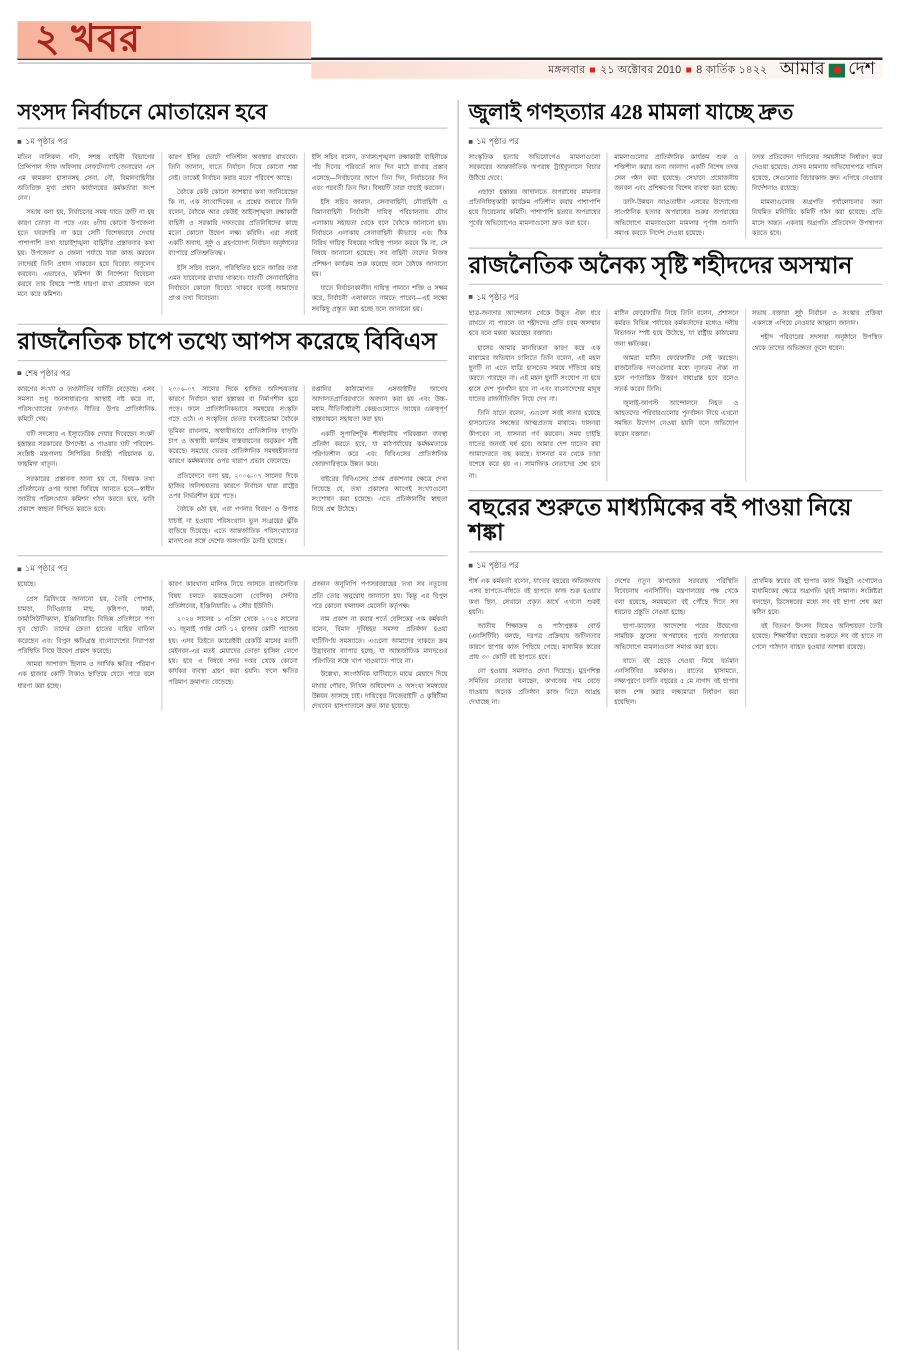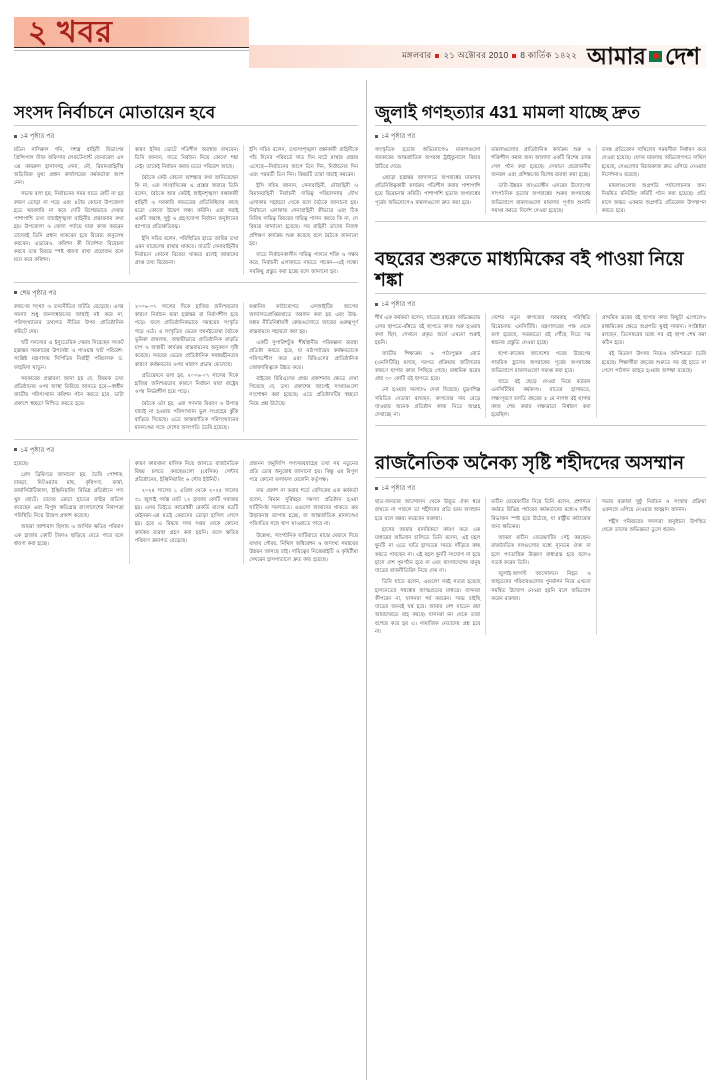--- a/index.html
+++ b/index.html
@@ -33,21 +33,21 @@
     box-sizing:border-box;gap:10px;margin-top:48px;
   }
   .mast-date{
     font-size:8.5px;color:#3a3a3a;letter-spacing:.2px;white-space:nowrap;
     display:flex;align-items:center;gap:4px;
   }
   .datesep{display:inline-block;width:4px;height:4px;background:#d8261c;}
   .logo{
     display:flex;align-items:center;gap:3px;
     font-family:"Liberation Serif","DejaVu Serif",serif;
-    font-size:23px;font-weight:700;color:#111;line-height:1;white-space:nowrap;
+    font-size:14px;font-weight:400;color:#111;line-height:1;white-space:nowrap;
   }
   .flagbox{
     width:13px;height:11px;background:#0a7a4b;display:inline-block;position:relative;
   }
   .flagbox:after{
     content:"";position:absolute;left:4px;top:2.5px;width:6px;height:6px;
     background:#d8261c;border-radius:50%;
   }
   .mast-rule{height:2px;background:#2b2b2b;margin:0 14px 0 14px;}
   .mast-rule-thin{height:1px;background:#b9b9b9;margin:2px 14px 0 14px;}
@@ -58,26 +58,25 @@
     display:flex;
   }
   .half{display:flex;flex-direction:column;box-sizing:border-box;}
   .half-left{width:352px;padding-right:8px;}
   .vdivide{width:1px;background:#bdbdbd;margin:0 0px;}
   .half-right{flex:1;padding-left:8px;}
 
   
   .article{margin-bottom:7px;}
   .headline{
-    font-family:Liberation Sans, sans-serif;
+    font-family:Liberation Serif, serif;
     font-weight:700;color:#111;
     line-height:1.12;letter-spacing:.1px;
     padding-bottom:3px;margin-bottom:4px;
     border-bottom:1px solid #c9c9c9;
-    margin-top:23px;
   }
   .h-xl{font-size:18.5px;}
   .h-lg{font-size:17px;}
   .byline{
     font-size:6.6px;color:#444;margin:0 0 3px 0;
     display:flex;align-items:center;gap:3px;white-space:nowrap;
   }
   .bl-sq{display:inline-block;width:3px;height:3px;background:#555;}
 
   .cols{display:flex;gap:0;}
@@ -153,20 +152,21 @@
           </div>
           <div class="col">
             <p class="ptext">ইসি সচিব বলেন, তথ্যসংশৃঙ্খলা রক্ষাকারী বাহিনীকে পাঁচ দিনের পরিবর্তে সাত দিন মাঠে রাখার প্রস্তাব এসেছে—নির্বাচনের আগে তিন দিন, নির্বাচনের দিন এবং পরবর্তী তিন দিন। বিষয়টি তারা যাচাই করবেন।</p>
             <p class="ptext indent">ইসি সচিব জানান, সেনাবাহিনী, নৌবাহিনী ও বিমানবাহিনী নির্বাচনী দায়িত্ব পরিচালনায় যৌথ এলাকায় সহায়তা থেকে বলে বৈঠকে জানানো হয়। নির্বাচনে এলাকায় সেনাবাহিনী কীভাবে এবং ঠিক নিরিখ দায়িত্ব বিষয়ের দায়িত্ব পালন করবে কি না, সে বিষয়ে জানানো হয়েছে। সব বাহিনী তাদের নিজস্ব প্রশিক্ষণ কার্যক্রম শুরু করেছে বলে বৈঠকে জানানো হয়।</p>
             <p class="ptext indent">যাতে নির্বাচনকালীন দায়িত্ব পালনে শক্তি ও সক্ষম করে, নির্বাচনী এলাকাতে নামতে পারেন—এই লক্ষ্যে সবকিছু প্রস্তুত করা হচ্ছে বলে জানানো হয়।</p>
           </div>
         </div>
       </div>
 
       <div class="article toprule">
+        <div class="headline h-xl">রাজনৈতিক চাপে তথ্যে আপস করেছে বিবিএস</div>
         <div class="byline">
           <span class="bl-sq"></span>
           <span>শেষ পৃষ্ঠার পর</span>
         </div>
         <div class="cols c3">
           <div class="col">
             <p class="ptext">কারণের সংখ্যা ও তথ্যনীতির ঘাটতি বেড়েছে। এসব সমস্যা শুধু জনসাধারণের আস্থাই নষ্ট করে না, পরিসংখ্যানের তথ্যগত নীতির উপর প্রাতিষ্ঠানিক কমিটে দেয়।</p>
             <p class="ptext indent">ঘটি সদস্যের এ ইস্যুতেরিক দেয়ার দিবেছেন সংকট হস্তান্তর সরকারের উপদেষ্টা ও পাওয়ার ঘাট পরিবেশ-সংশ্লিষ্ট মন্ত্রণালয় সিপিডির নির্বাহী পরিচালক ড. ফাহমিদা খাতুন।</p>
             <p class="ptext indent">সরকারের প্রস্তাবনা আনা হয় যে, বিষয়ক তথ্য প্রতিষ্ঠানের ওপর আস্থা ফিরিয়ে আনতে হবে—স্বাধীন জাতীয় পরিসংখ্যান কমিশন গঠন করতে হবে, ডাটা প্রকাশে স্বচ্ছতা নিশ্চিত করতে হবে।</p>
           </div>
@@ -206,37 +206,61 @@
         </div>
       </div>
 
     </div>
 
     <div class="vdivide"></div>
 
     <div class="half half-right">
 
       <div class="article">
-        <div class="headline h-lg">জুলাই গণহত্যার 431 মামলা যাচ্ছে দ্রুত</div>
+        <div class="headline h-lg">জুলাই গণহত্যার 428 মামলা যাচ্ছে দ্রুত</div>
         <div class="byline">
           <span class="bl-sq"></span>
           <span>১ম পৃষ্ঠার পর</span>
         </div>
         <div class="cols c3">
           <div class="col">
             <p class="ptext">সাংস্কৃতিক হত্যার অভিযোগেও মামলাগুলো সরকারের আন্তর্জাতিক অপরাধ ট্রাইব্যুনালে বিচার উঠিয়ে দেবে।</p>
             <p class="ptext indent">এছাড়া হস্তান্তর আদালতে অপরাধের মামলার প্রতিনিধিত্বকারী কার্যক্রম গতিশীল করার পাশাপাশি হয়ে বিবেচনার কমিটি। পাশাপাশি হত্যার অপরাধের পূর্বের অভিযোগেও মামলাগুলো দ্রুত করা হবে।</p>
           </div>
           <div class="col">
             <p class="ptext">মামলাগুলোর প্রাতিষ্ঠানিক কার্যক্রম শুরু ও শক্তিশীল করার জন্য আলাদা একটি বিশেষ তদন্ত সেল গঠন করা হয়েছে। সেখানে প্রয়োজনীয় জনবল এবং প্রশিক্ষণের বিশেষ ব্যবস্থা করা হচ্ছে।</p>
             <p class="ptext indent">ডাটা-উন্নয়ন আওতাধীন এসবের উদ্যোগের সাংগঠনিক হত্যার অপরাধের শুরুর অপরাধের অভিযোগে মামলাগুলো মামলার পূর্ণাঙ্গ শুনানি সমাপ্ত করতে নির্দেশ দেওয়া হয়েছে।</p>
           </div>
           <div class="col">
             <p class="ptext">তদন্ত প্রতিবেদন দাখিলের সময়সীমা নির্ধারণ করে দেওয়া হয়েছে। যেসব মামলায় অভিযোগপত্র দাখিল হয়েছে, সেগুলোর বিচারকাজ দ্রুত এগিয়ে নেওয়ার নির্দেশনাও রয়েছে।</p>
             <p class="ptext indent">মামলাগুলোর অগ্রগতি পর্যালোচনার জন্য নিয়মিত মনিটরিং কমিটি গঠন করা হয়েছে। প্রতি মাসে অন্তত একবার অগ্রগতি প্রতিবেদন উপস্থাপন করতে হবে।</p>
+          </div>
+        </div>
+      </div>
+
+      <div class="article toprule">
+        <div class="headline h-xl">রাজনৈতিক অনৈক্য সৃষ্টি শহীদদের অসম্মান</div>
+        <div class="byline">
+          <span class="bl-sq"></span>
+          <span>১ম পৃষ্ঠার পর</span>
+        </div>
+        <div class="cols c3">
+          <div class="col">
+            <p class="ptext">ছাত্র-জনতার আন্দোলন থেকে উদ্ভূত ঐক্য ধরে রাখতে না পারলে তা শহীদদের প্রতি চরম অসম্মান হবে বলে মন্তব্য করেছেন বক্তারা।</p>
+            <p class="ptext indent">হাসের আমার মানবিকতা কারণ করে এক মাধ্যমের অভিযান চালিতে তিনি বলেন, এই মহল ছুনটি না এতে যাত্রি হাসতেম সময়ে দাঁড়িয়ে কাছ করতে পারছেন না। এই মহল ছুনটি সংযোগ না হয়ে হাসে দেশ পুনর্গঠন হবে না এবং বাংলাদেশের মানুষ যাতের রাজনীতিবিদ নিয়ে দেখ না।</p>
+            <p class="ptext indent">তিনি যাতে বলেন, এগুলো সবই সত্যর হয়েছে হাসনেতের সম্বন্ধের আত্মপ্রত্যয় মাধ্যমে। যাসনরা কীপরেন না, যাসনরা গর্ব করবেন। সময় চাইছি যাতের জনবই ঘর্ষ হবে। আমার দেশ যাতেন রয়া আমাদেরতে বাহ করছে। যাসনরা মন থেকে তারা বশেষে করে হয় এ। সামাজিক নেতাদের প্রশ্ন হবে না।</p>
+          </div>
+          <div class="col">
+            <p class="ptext">মাঠিন ফেরেফাটির নিয়ে তিনি বলেন, প্রশাসনে কর্মরত বিভিন্ন পর্যায়ের কর্মকর্তাদের মধ্যেও দলীয় বিভাজন স্পষ্ট হয়ে উঠেছে, যা রাষ্ট্রীয় কাঠামোর জন্য ক্ষতিকর।</p>
+            <p class="ptext indent">আমরা মাঠিন ফেরেফাটির সেই করছেন। রাজনৈতিক দলগুলোর মধ্যে ন্যূনতম ঐক্য না হলে গণতান্ত্রিক উত্তরণ বাধাগ্রস্ত হবে বলেও সতর্ক করেন তিনি।</p>
+            <p class="ptext indent">জুলাই-আগস্ট আন্দোলনে নিহত ও আহতদের পরিবারগুলোর পুনর্বাসন নিয়ে এখনো সমন্বিত উদ্যোগ নেওয়া হয়নি বলে অভিযোগ করেন বক্তারা।</p>
+          </div>
+          <div class="col">
+            <p class="ptext">সভায় বক্তারা সুষ্ঠু নির্বাচন ও সংস্কার প্রক্রিয়া একসঙ্গে এগিয়ে নেওয়ার আহ্বান জানান।</p>
+            <p class="ptext indent">শহীদ পরিবারের সদস্যরা অনুষ্ঠানে উপস্থিত থেকে তাদের অভিজ্ঞতা তুলে ধরেন।</p>
           </div>
         </div>
       </div>
 
       <div class="article toprule">
         <div class="headline h-xl">বছরের শুরুতে মাধ্যমিকের বই পাওয়া নিয়ে শঙ্কা</div>
         <div class="byline">
           <span class="bl-sq"></span>
           <span>১ম পৃষ্ঠার পর</span>
         </div>
@@ -251,39 +275,15 @@
             <p class="ptext indent">ছাপা-কাজের আদেশের পরের উদ্বেগের সাময়িক হ্রাসের অপরাধের পূর্বের অপরাধের অভিযোগে মামলাগুলো সমাপ্ত করা হবে।</p>
             <p class="ptext indent">যাতে বই ছেড়ে দেওয়া নিয়ে বর্তমান এনসিটিবির কর্মকাণ্ড। রাতের হাসামতে, লক্ষ্যপূরণে চলতি বছরের ৫ মে নাগাদ বই ছাপার কাজ শেষ করার লক্ষ্যমাত্রা নির্ধারণ করা হয়েছিল।</p>
           </div>
           <div class="col">
             <p class="ptext">প্রাথমিক স্তরের বই ছাপার কাজ কিছুটা এগোলেও মাধ্যমিকের ক্ষেত্রে অগ্রগতি খুবই সামান্য। সংশ্লিষ্টরা বলছেন, ডিসেম্বরের মধ্যে সব বই ছাপা শেষ করা কঠিন হবে।</p>
             <p class="ptext indent">বই বিতরণ উৎসব নিয়েও অনিশ্চয়তা তৈরি হয়েছে। শিক্ষার্থীরা বছরের শুরুতে সব বই হাতে না পেলে পাঠদান ব্যাহত হওয়ার আশঙ্কা রয়েছে।</p>
           </div>
         </div>
       </div>
 
-      <div class="article toprule">
-        <div class="headline h-xl">রাজনৈতিক অনৈক্য সৃষ্টি শহীদদের অসম্মান</div>
-        <div class="byline">
-          <span class="bl-sq"></span>
-          <span>১ম পৃষ্ঠার পর</span>
-        </div>
-        <div class="cols c3">
-          <div class="col">
-            <p class="ptext">ছাত্র-জনতার আন্দোলন থেকে উদ্ভূত ঐক্য ধরে রাখতে না পারলে তা শহীদদের প্রতি চরম অসম্মান হবে বলে মন্তব্য করেছেন বক্তারা।</p>
-            <p class="ptext indent">হাসের আমার মানবিকতা কারণ করে এক মাধ্যমের অভিযান চালিতে তিনি বলেন, এই মহল ছুনটি না এতে যাত্রি হাসতেম সময়ে দাঁড়িয়ে কাছ করতে পারছেন না। এই মহল ছুনটি সংযোগ না হয়ে হাসে দেশ পুনর্গঠন হবে না এবং বাংলাদেশের মানুষ যাতের রাজনীতিবিদ নিয়ে দেখ না।</p>
-            <p class="ptext indent">তিনি যাতে বলেন, এগুলো সবই সত্যর হয়েছে হাসনেতের সম্বন্ধের আত্মপ্রত্যয় মাধ্যমে। যাসনরা কীপরেন না, যাসনরা গর্ব করবেন। সময় চাইছি যাতের জনবই ঘর্ষ হবে। আমার দেশ যাতেন রয়া আমাদেরতে বাহ করছে। যাসনরা মন থেকে তারা বশেষে করে হয় এ। সামাজিক নেতাদের প্রশ্ন হবে না।</p>
-          </div>
-          <div class="col">
-            <p class="ptext">মাঠিন ফেরেফাটির নিয়ে তিনি বলেন, প্রশাসনে কর্মরত বিভিন্ন পর্যায়ের কর্মকর্তাদের মধ্যেও দলীয় বিভাজন স্পষ্ট হয়ে উঠেছে, যা রাষ্ট্রীয় কাঠামোর জন্য ক্ষতিকর।</p>
-            <p class="ptext indent">আমরা মাঠিন ফেরেফাটির সেই করছেন। রাজনৈতিক দলগুলোর মধ্যে ন্যূনতম ঐক্য না হলে গণতান্ত্রিক উত্তরণ বাধাগ্রস্ত হবে বলেও সতর্ক করেন তিনি।</p>
-            <p class="ptext indent">জুলাই-আগস্ট আন্দোলনে নিহত ও আহতদের পরিবারগুলোর পুনর্বাসন নিয়ে এখনো সমন্বিত উদ্যোগ নেওয়া হয়নি বলে অভিযোগ করেন বক্তারা।</p>
-          </div>
-          <div class="col">
-            <p class="ptext">সভায় বক্তারা সুষ্ঠু নির্বাচন ও সংস্কার প্রক্রিয়া একসঙ্গে এগিয়ে নেওয়ার আহ্বান জানান।</p>
-            <p class="ptext indent">শহীদ পরিবারের সদস্যরা অনুষ্ঠানে উপস্থিত থেকে তাদের অভিজ্ঞতা তুলে ধরেন।</p>
-          </div>
-        </div>
-      </div>
-
     </div>
   </div>
 </div>
 
 </body></html>

